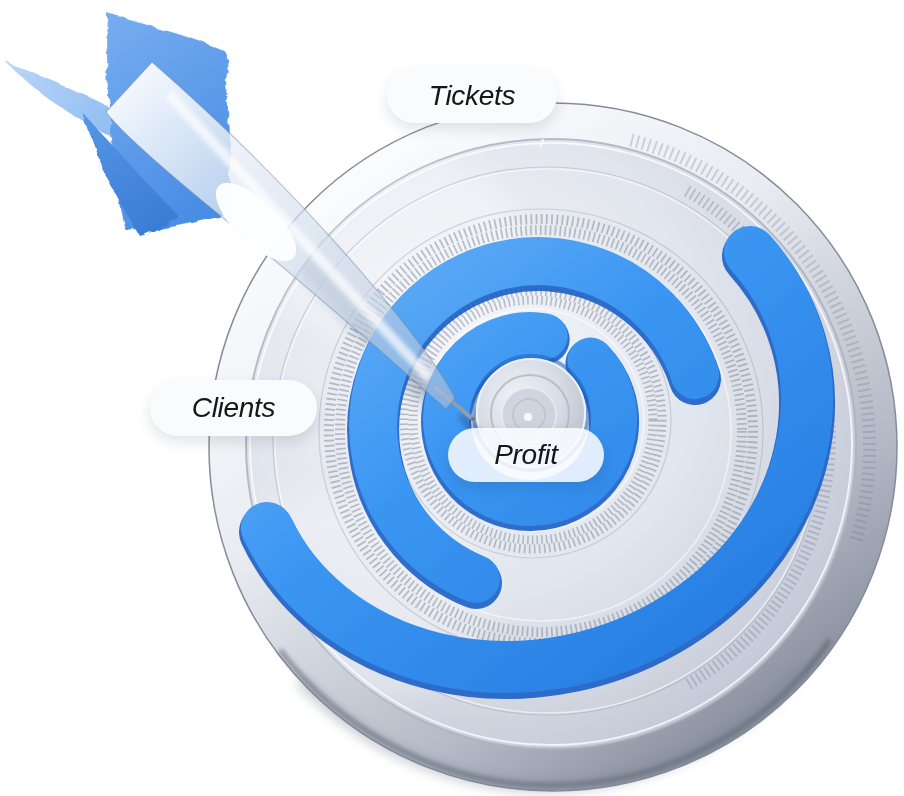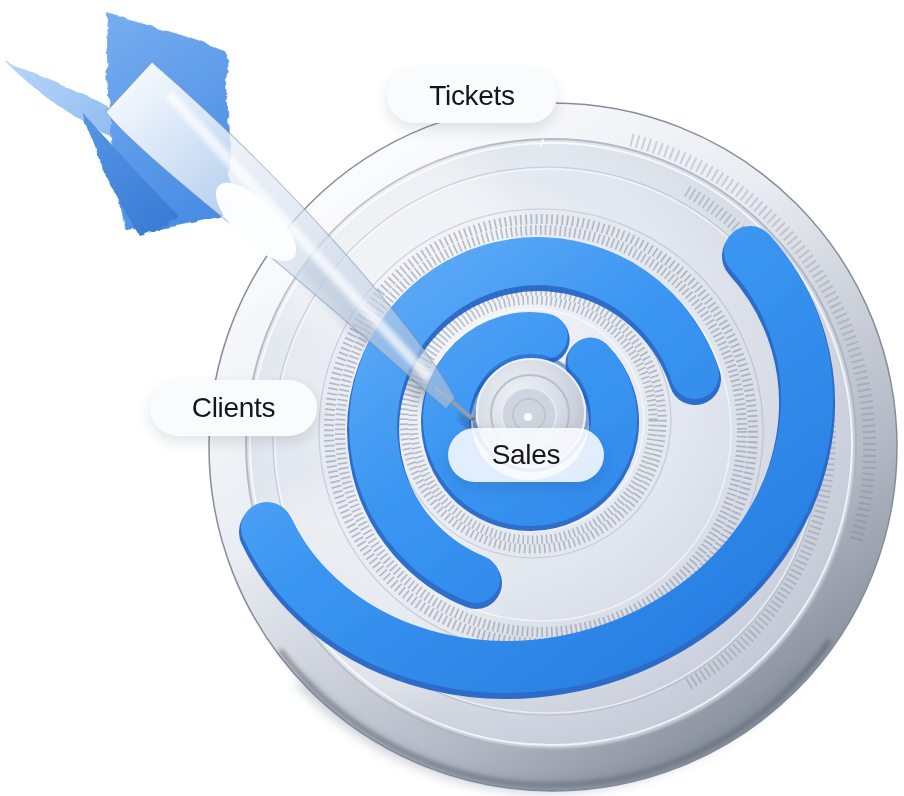--- a/index.html
+++ b/index.html
@@ -16,20 +16,21 @@
     background:var(--page-bg);
     font-family:"Liberation Sans","DejaVu Sans",sans-serif;
   }
   .stage svg{position:absolute;left:0;top:0;}
   .pill{
     position:absolute;display:flex;align-items:center;justify-content:center;
     background:var(--label-bg);color:var(--label-text);
     border-radius:30px;font-size:28px;font-weight:500;letter-spacing:-0.3px;
     box-shadow:0 6px 14px rgba(25,35,60,.12);
     user-select:none;
+    font-style:italic;
   }
   .pill.tickets{left:387px;top:68px;width:170px;height:55px;}
   .pill.sales{left:602px;top:162px;width:133px;height:54px;}
   .pill.clients{left:150px;top:380px;width:167px;height:56px;text-align:right;}
   .pill.profit{left:448px;top:428px;width:156px;height:54px;background:rgba(250,252,255,.87);}
 </style>
 </head>
 <body>
 
 <div class="stage">
@@ -177,16 +178,16 @@
     </g>
   </svg>
 
   <div class="pill tickets">
     <span>Tickets</span>
   </div>
   <div class="pill clients">
     <span>Clients</span>
   </div>
   <div class="pill profit">
-    <span>Sales</span>
+    <span>Profit</span>
   </div>
 
 </div>
 
 </body></html>

